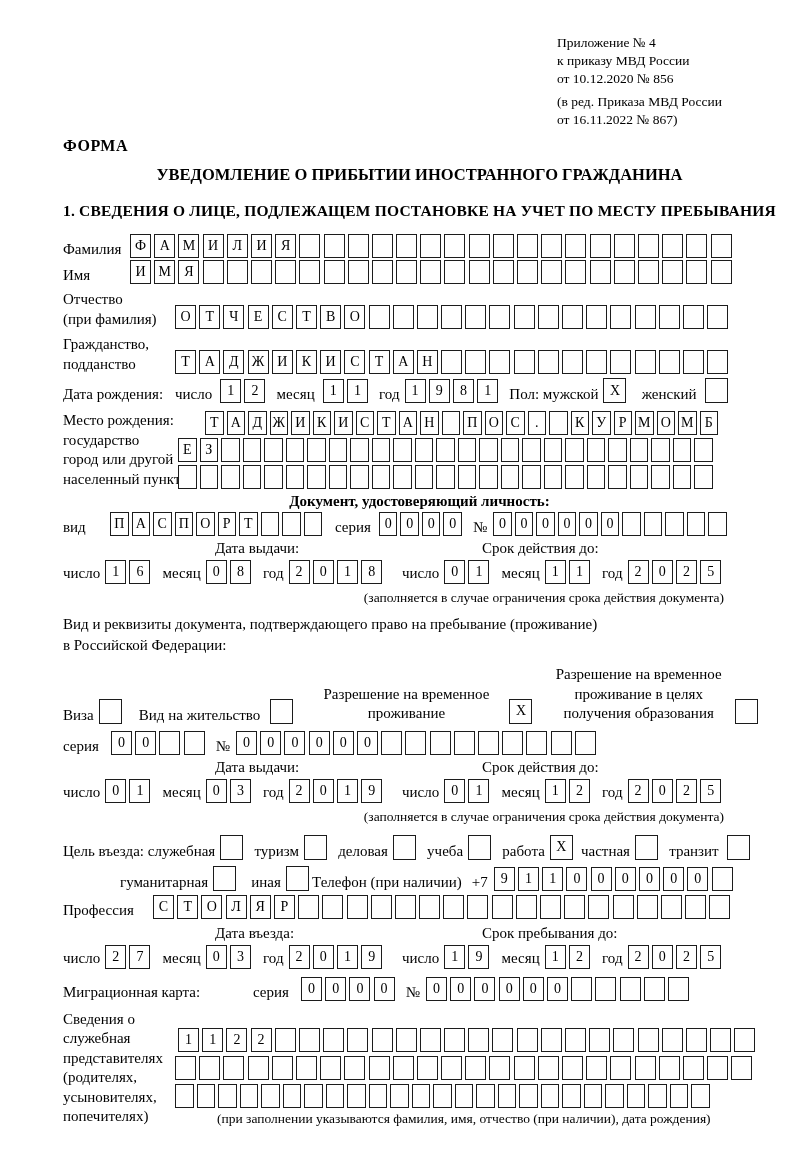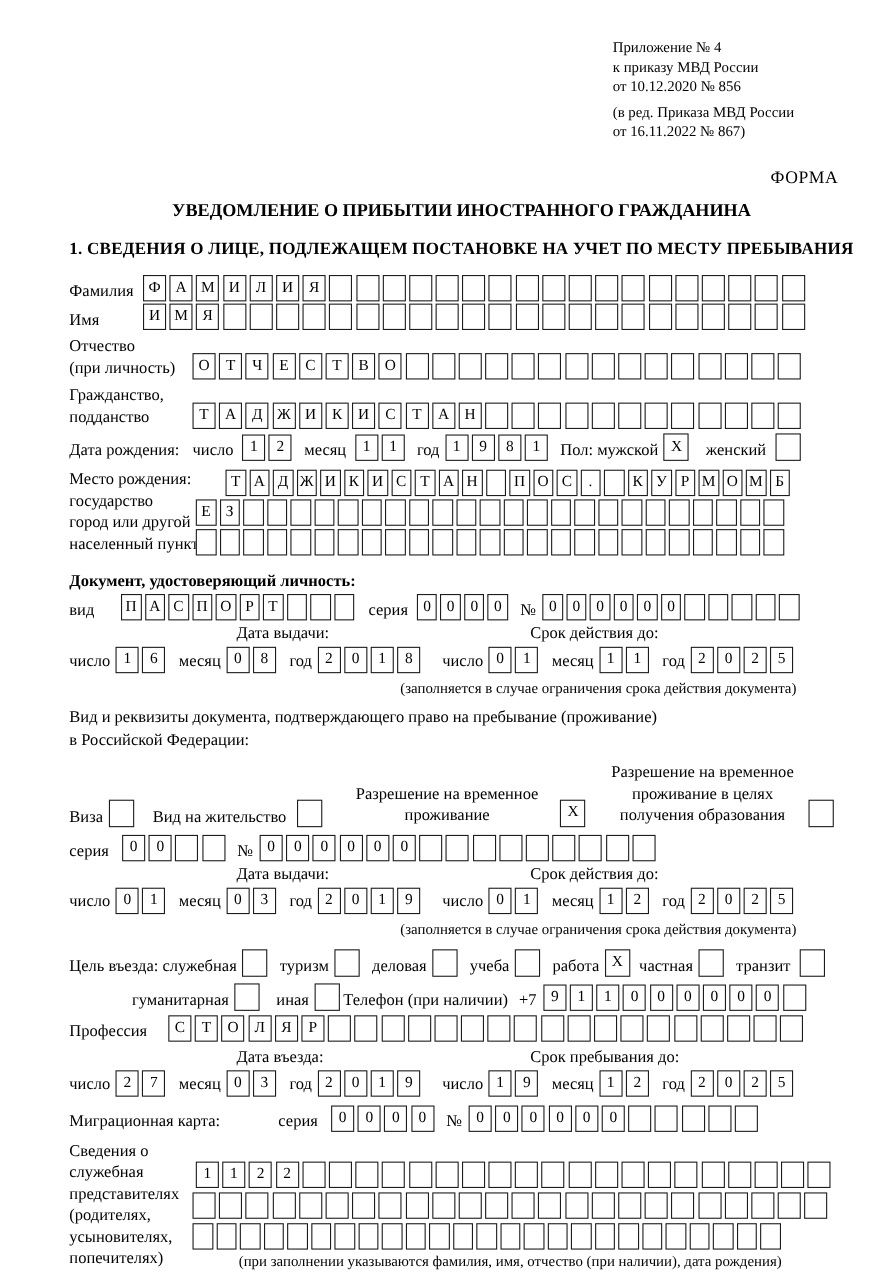--- a/index.html
+++ b/index.html
@@ -1,34 +1,34 @@
 <!DOCTYPE html>
 <html><head>
 <meta charset="utf-8">
 <style>
   html,body{margin:0;padding:0;background:#888;}
   .page{width:800px;height:1163px;box-sizing:border-box;background:#fff;color:#000;
     font-family:"Liberation Serif","DejaVu Serif",serif;font-size:15px;
     padding:34px 24px 0 63px;position:relative;overflow:hidden;margin:0 auto;}
   .hdr{margin-left:494px;font-size:13.5px;line-height:18px;}
   .hdr .gap{margin-top:5px;}
-  .forma{text-align:right;padding-right:14px;font-weight:normal;font-size:16px;margin-top:24px;letter-spacing:.5px;}
+  .forma{padding-right:14px;font-weight:bold;font-size:16px;margin-top:8px;letter-spacing:.5px;}
   .title{text-align:center;font-weight:bold;font-size:16.5px;line-height:24px;margin-top:8px;}
   .tuline{display:inline-block;width:56px;border-bottom:2.2px solid #333;margin-left:10px;vertical-align:baseline;}
   .sec{font-weight:bold;font-size:15.5px;margin-top:15px;letter-spacing:.2px;}
   .row{display:flex;align-items:flex-end;margin-top:2px;}
   .lbl{padding-top:5px;white-space:nowrap;flex:none;}
   .lblcol{flex:none;line-height:19.5px;padding-top:4px;}
   .cells{display:flex;flex:none;}
   .cell{width:19px;height:22px;border:1.6px solid #1c1c1c;margin-right:3.2px;
     display:flex;align-items:center;justify-content:center;font-size:14px;flex:none;background:#fff;}
   .tight .cell{width:16.5px;margin-right:3px;border-width:1.5px;}
   .box{display:flex;flex:none;padding-top:2px;}
   .box .cell{width:21px;height:23px;}
-  .center-b{text-align:left;font-weight:bold;margin-top:16px;font-size:15px;}
+  .center-b{text-align:center;font-weight:bold;margin-top:4px;font-size:15px;}
   .heads{position:relative;height:19px;margin-top:4px;}
   .heads span{position:absolute;top:0;white-space:nowrap;}
   .h1{left:152px;} .h2{left:419px;}
   .dpair{position:relative;height:29px;margin-top:1px;}
   .dg{display:flex;align-items:flex-start;position:absolute;top:0;left:0;}
   .dg2{left:339px;}
   .dg .t{padding-top:5px;margin-right:5px;white-space:nowrap;}
   .dg .m{margin-left:9px;}
   .note{text-align:right;padding-right:52px;font-size:13.5px;margin-top:1px;}
   .plain{margin-top:8px;line-height:21px;}
@@ -116,21 +116,21 @@
         <span class="cell"></span>
         <span class="cell"></span>
         <span class="cell"></span>
         <span class="cell"></span>
       </div>
   </div>
 
   <div class="row">
     <div class="lblcol" style="width:112px">
       <div>Отчество</div>
-      <div>(при личность)</div>
+      <div>(при фамилия)</div>
     </div>
     <div class="cells">
         <span class="cell">О</span>
         <span class="cell">Т</span>
         <span class="cell">Ч</span>
         <span class="cell">Е</span>
         <span class="cell">С</span>
         <span class="cell">Т</span>
         <span class="cell">В</span>
         <span class="cell">О</span>

